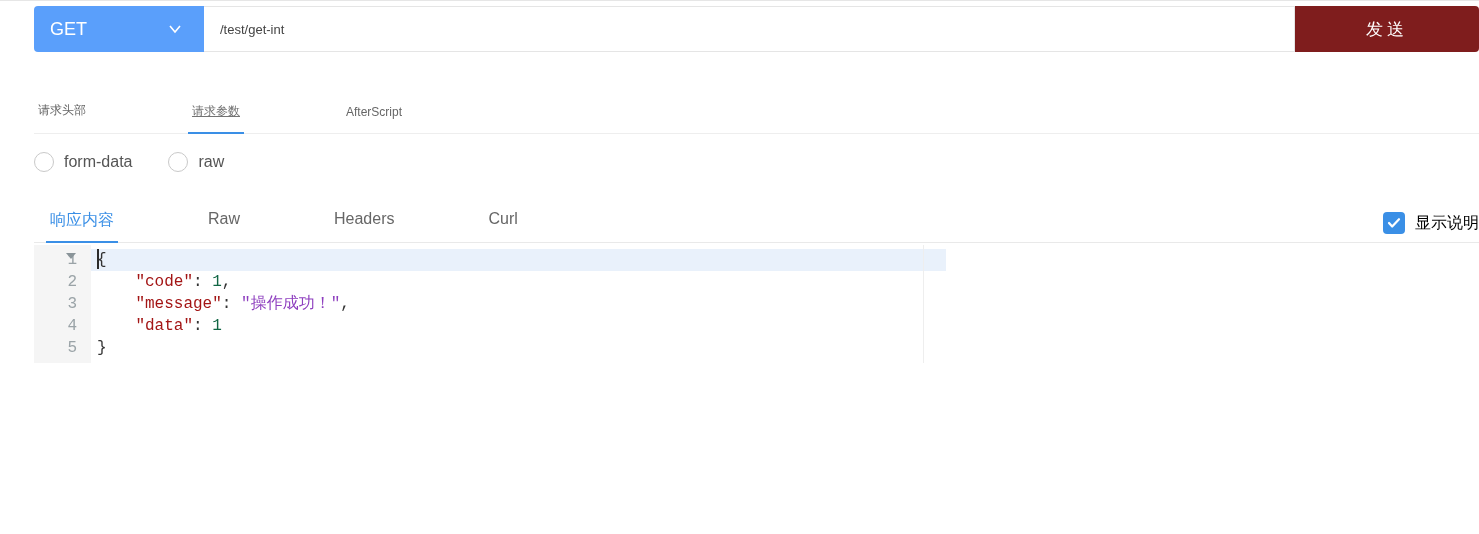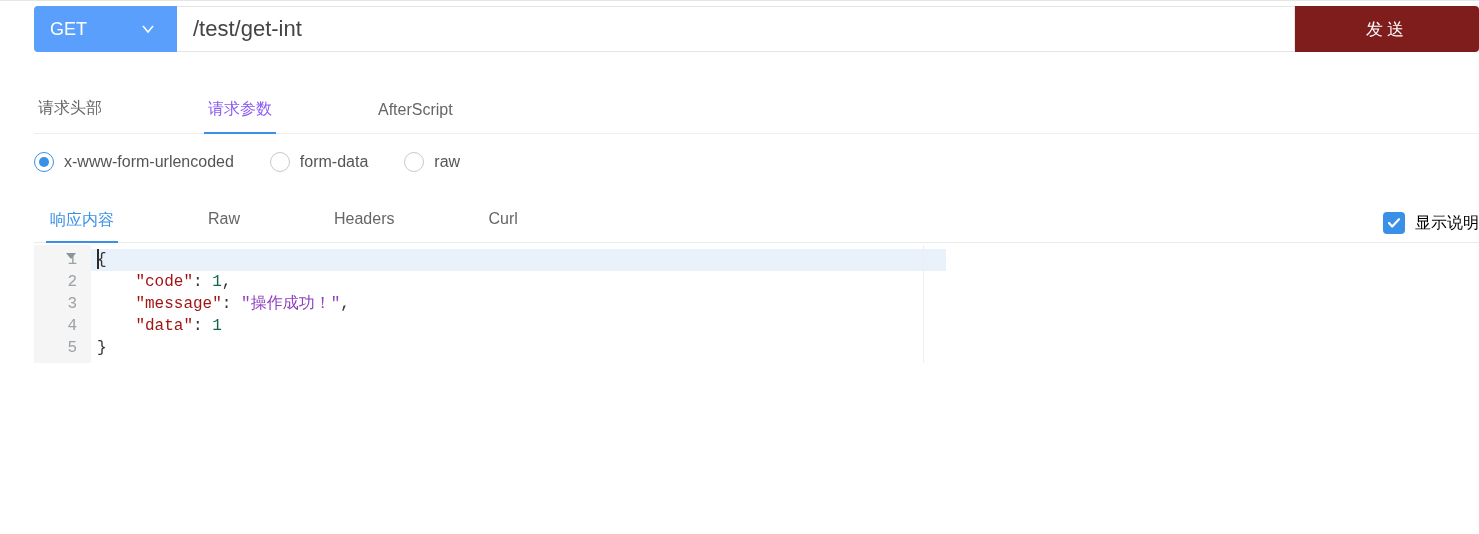--- a/index.html
+++ b/index.html
@@ -7,46 +7,46 @@
   font-family: -apple-system, BlinkMacSystemFont, "Segoe UI", Helvetica, Arial, "Microsoft YaHei", sans-serif;
   font-size:14px; color:#555; background:#fff;
   width:1479px; height:534px; overflow:hidden;
 }
 .top-sep { height:6px; border-top:1px solid #e6e6e6; }
 .request-bar {
   display:flex; align-items:stretch;
   margin:0 0 0 34px; height:46px;
 }
 .method-select {
-  width:143px; background:#5a9ffb; color:#fff;
+  width:170px; background:#5a9ffb; color:#fff;
   display:flex; align-items:center; justify-content:space-between;
   padding:0 22px 0 16px; font-size:18px; cursor:pointer;
   border-top-left-radius:4px; border-bottom-left-radius:4px;
 }
 .method-select .chev { width:14px; height:14px; display:flex; align-items:center; }
 .url-input {
   flex:1; border:1px solid #e5e5e5; border-left:none;
-  font-size:22px; padding:0 16px; outline:none; color:#444; background:#fff;
+  font-size:13px; padding:0 16px; outline:none; color:#444; background:#fff;
 }
 .send-btn {
   width:184px; background:#7f1d1d; color:#fff;
   display:flex; align-items:center; justify-content:center;
   font-size:17px; cursor:pointer; letter-spacing:4px;
   border-top-right-radius:4px; border-bottom-right-radius:4px;
 }
 .req-tabs {
   display:flex; align-items:flex-end;
   margin:40px 0 0 34px; border-bottom:1px solid #eee;
   height:42px;
 }
 .req-tab {
-  padding:0 4px 14px 4px; margin-right:98px; font-size:16px;
+  padding:0 4px 14px 4px; margin-right:98px; font-size:12px;
   cursor:pointer; color:#666;
 }
-.req-tab.active { color:#8b5cf6; border-bottom:2px solid #3a8fe6; margin-bottom:-1px; padding-bottom:12px; }
+.req-tab.active { color:#737373; border-bottom:2px solid #3a8fe6; margin-bottom:-1px; padding-bottom:12px;text-decoration:underline; }
 .body-type {
   display:flex; align-items:center;
   margin:18px 0 0 34px; padding-bottom:8px;
 }
 .radio-wrap { display:flex; align-items:center; margin-right:36px; cursor:pointer; font-size:16px; color:#555; }
 .radio {
   width:20px; height:20px; border:1px solid #c9c9c9; border-radius:50%;
   margin-right:10px; display:flex; align-items:center; justify-content:center;
 }
 .radio.checked { border-color:#3a8fe6; }
@@ -121,24 +121,20 @@
 </div>
 
 <div class="req-tabs">
   <div class="req-tab"><span>请求头部</span></div>
   <div class="req-tab active"><span>请求参数</span></div>
   <div class="req-tab"><span>AfterScript</span></div>
 </div>
 
 <div class="body-type">
   <label class="radio-wrap">
-    <span class="radio checked"></span>
-    <span>x-www-form-urlencoded</span>
-  </label>
-  <label class="radio-wrap">
     <span class="radio"></span>
     <span>form-data</span>
   </label>
   <label class="radio-wrap">
     <span class="radio"></span>
     <span>raw</span>
   </label>
 </div>
 
 <div class="resp-header-row">

